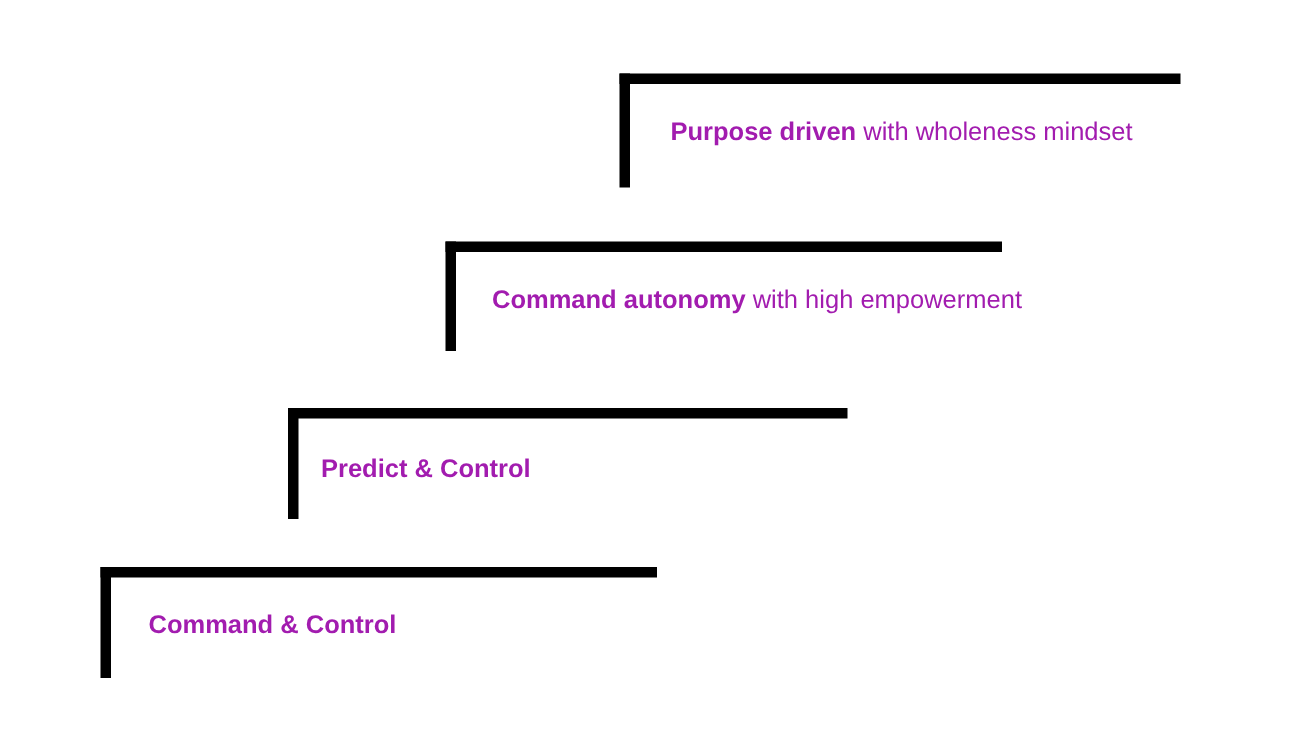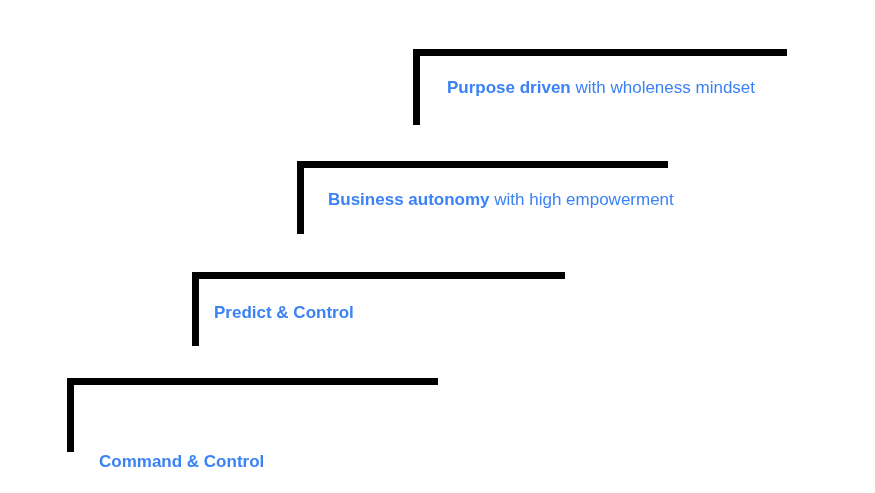--- a/index.html
+++ b/index.html
@@ -19,21 +19,21 @@
   .hline, .vbar {
     position: absolute;
     background: #000000;
   }
   .hline { height: 7px; }
   .vbar  { width: 7px; }
   .label {
     position: absolute;
     font-size: 17px;
     line-height: 22px;
-    color: #3b82f6;
+    color: #a21caf;
     white-space: nowrap;
     font-weight: 400;
   }
   .label .bold { font-weight: 700; }
 
   
   .s1 .hline { left: 413px; top: 49px;  width: 374px; }
   .s1 .vbar  { left: 413px; top: 49px;  height: 76px; }
   .s1 .label { left: 447px; top: 77px; }
 
@@ -43,37 +43,37 @@
   .s2 .label { left: 328px; top: 189px; }
 
   
   .s3 .hline { left: 192px; top: 272px; width: 373px; }
   .s3 .vbar  { left: 192px; top: 272px; height: 74px; }
   .s3 .label { left: 214px; top: 302px; }
 
   
   .s4 .hline { left: 67px;  top: 378px; width: 371px; }
   .s4 .vbar  { left: 67px;  top: 378px; height: 74px; }
-  .s4 .label { left: 99px;  top: 406px; margin-top: 45px; }
+  .s4 .label { left: 99px;  top: 406px; }
 </style>
 </head>
 <body>
 
 <div class="canvas">
 
   <div class="step s1">
     <div class="hline"></div>
     <div class="vbar"></div>
     <div class="label"><span class="bold">Purpose driven</span><span> with wholeness mindset</span></div>
   </div>
 
   <div class="step s2">
     <div class="hline"></div>
     <div class="vbar"></div>
-    <div class="label"><span class="bold">Business autonomy</span><span> with high empowerment</span></div>
+    <div class="label"><span class="bold">Command autonomy</span><span> with high empowerment</span></div>
   </div>
 
   <div class="step s3">
     <div class="hline"></div>
     <div class="vbar"></div>
     <div class="label"><span class="bold">Predict &amp; Control</span><span></span></div>
   </div>
 
   <div class="step s4">
     <div class="hline"></div>

